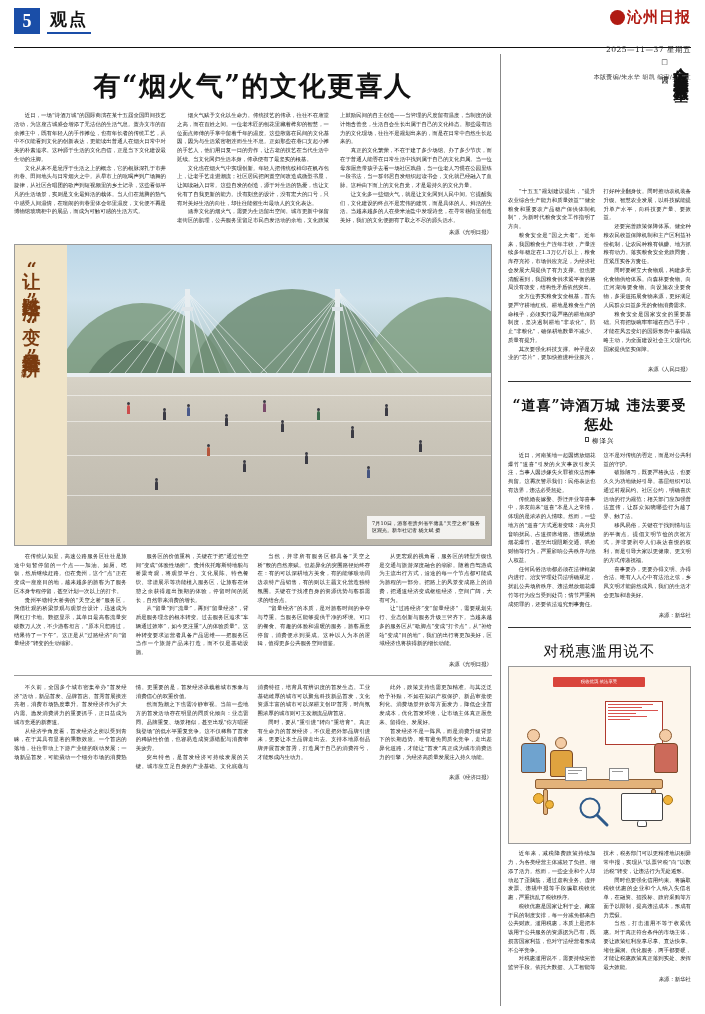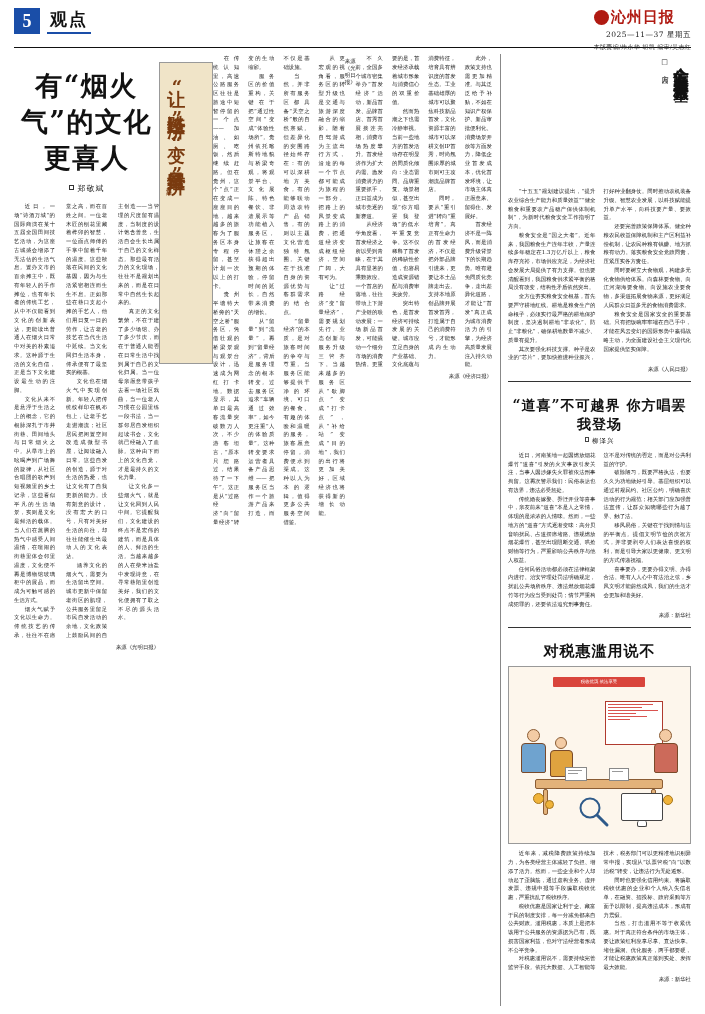--- a/index.html
+++ b/index.html
@@ -50,21 +50,22 @@
     font-weight: bold;
     letter-spacing: 2px;
     border-bottom: 2px solid #1a4ea8;
     padding: 0 3px 2px 3px;
     line-height: 1.3;
   }
   .mh-right {
     text-align: right;
     display: flex;
     flex-direction: column;
-    gap: 3px;
+    align-items: flex-end;
+    gap: 18px;
   }
   .mh-date {
     font-size: 7.5px;
     letter-spacing: 0.5px;
     color: #222;
   }
   .mh-logo {
     display: flex;
     align-items: center;
     gap: 2px;
@@ -91,20 +92,21 @@
   
   .content {
     display: flex;
     gap: 8px;
     margin-top: 6px;
     height: 952px;
   }
   .col-left {
     width: 478px;
     display: flex;
+    flex-direction: column;
   }
   .col-right {
     width: 191px;
     border-left: 0.8px solid #888;
     padding-left: 7px;
     display: flex;
     flex-direction: column;
   }
 
   
@@ -330,21 +332,21 @@
   }
   .r-byline {
     text-align: center;
     font-size: 6.5px;
     margin-bottom: 5px;
     letter-spacing: 1px;
   }
   .r-head3 {
     text-align: center;
     font-size: 15px;
-    font-weight: bold;
+    font-weight: normal;
     letter-spacing: 1px;
     margin: 6px 0 5px 0;
   }
 
   
   .cartoon {
     border: 0.8px solid #999;
     height: 178px;
     position: relative;
     overflow: hidden;
@@ -425,23 +427,20 @@
       <div class="mh-credit">本版责编/朱永华  胡凯  编审/吴志红</div>
     </div>
   </div>
 
   <div class="content">
 
     <div class="col-left">
 
       <div>
         <div class="headline">有“烟火气”的文化更喜人</div>
-        <div class="byline">
-          <span class="sq"></span><span>郑敬斌</span>
-        </div>
         <div class="cols-3">
           <p class="body-p">近日，一场“诗酒万城”的国际商演在某十五届全国田间技艺活动，为这座古城盛会增添了无法估的生活气息。置办文市的百余摊主中，既有年轻人的手作摊位，也有年长者的传统工艺，从中不仅能看到文化的创新表达，更能读出普通人在烟火日常中对美的朴素追求。这种源于生活的文化自信，正是当下文化建设最生动的注脚。</p>
           <p class="body-p">文化从来不是悬浮于生活之上的概念，它的根脉深扎于市井街巷、田间地头与日常烟火之中。从早市上的吆喝声到广场舞的旋律，从社区合唱团的歌声到短视频里的乡土记录，这些看似平凡的生活场景，实则是文化最鲜活的载体。当人们在蒸腾的热气中感受人间温情，在喧闹的街巷里体会邻里温度，文化便不再是博物馆玻璃柜中的展品，而成为可触可感的生活方式。</p>
           <p class="body-p">烟火气赋予文化以生命力。传统技艺的传承，往往不在庙堂之高，而在百姓之间。一位老木匠的刨花里藏着榫卯的智慧，一位面点师傅的手掌中留着千年的温度。这些散落在民间的文化基因，因为与生活紧密相连而生生不息。正如那些在巷口支起小摊的手艺人，他们用日复一日的劳作，让古老的技艺在当代生活中延续。当文化回归生活本身，传承便有了最坚实的根基。</p>
           <p class="body-p">文化也在烟火气中实现创新。年轻人把传统纹样印在帆布包上，让老手艺走进潮流；社区居民把闲置空间改造成微型书屋，让阅读融入日常。这些自发的创造，源于对生活的热爱，也让文化有了自我更新的能力。没有刻意的设计，没有宏大的口号，只有对美好生活的向往，却往往能催生出最动人的文化表达。</p>
           <p class="body-p">涵养文化的烟火气，需要为生活留出空间。城市更新中保留老街区的肌理，公共服务里留足市民自发活动的余地，文化政策上鼓励民间的自主创造——当管理的尺度留有温度，当制度的设计饱含善意，生活自会生长出属于自己的文化样态。那些最有活力的文化现场，往往不是规划出来的，而是在日常中自然生长起来的。</p>
           <p class="body-p">真正的文化繁荣，不在于建了多少场馆、办了多少节庆，而在于普通人能否在日常生活中找到属于自己的文化归属。当一位母亲愿意带孩子去看一场社区戏曲，当一位老人习惯在公园里练一段书法，当一群邻居自发组织起读书会，文化就已经融入了血脉。这种由下而上的文化自觉，才是最持久的文化力量。</p>
           <p class="body-p">让文化多一些烟火气，就是让文化回到人民中间。它提醒我们，文化建设的终点不是宏伟的建筑，而是具体的人、鲜活的生活。当越来越多的人在柴米油盐中发现诗意，在寻常巷陌里创造美好，我们的文化便拥有了取之不尽的源头活水。</p>
         </div>
         <div class="src">来源《光明日报》</div>
@@ -559,21 +558,21 @@
           <p class="body-p">还要完善政策保障体系。健全种粮农民收益保障机制和主产区利益补偿机制，让农民种粮有钱赚、地方抓粮有动力。落实粮食安全党政同责，压紧压实各方责任。</p>
           <p class="body-p">同时要树立大食物观，构建多元化食物供给体系。向森林要食物、向江河湖海要食物、向设施农业要食物，多渠道拓展食物来源，更好满足人民群众日益多元的食物消费需求。</p>
           <p class="body-p">粮食安全是国家安全的重要基础。只有把饭碗牢牢端在自己手中，才能在风云变幻的国际形势中赢得战略主动，为全面建设社会主义现代化国家提供坚实保障。</p>
         </div>
         <div class="src">来源《人民日报》</div>
       </div>
 
       <hr class="rule-dark">
 
       <div>
-        <div class="r-head2">“道喜”不可越界 你方唱罢我登场</div>
+        <div class="r-head2">“道喜”诗酒万城 违法要受惩处</div>
         <div class="r-byline">
           <span class="tiny-sq"></span><span>柳泽兴</span>
         </div>
         <div class="r-body">
           <p class="body-p">近日，河南某地一起因燃放烟花爆竹“道喜”引发的火灾事故引发关注，当事人因涉嫌失火罪被依法刑事拘留。这再次警示我们：民俗表达也有边界，违法必受惩处。</p>
           <p class="body-p">传统婚丧嫁娶、乔迁开业等喜事中，亲友前来“道喜”本是人之常情，体现的是浓浓的人情味。然而，一些地方的“道喜”方式逐渐变味：高分贝音响扰民、占道摆席堵路、违规燃放烟花爆竹，甚至出现阻断交通、哄抢财物等行为，严重影响公共秩序与他人权益。</p>
           <p class="body-p">任何民俗活动都必须在法律框架内进行。治安管理处罚法明确规定，扰乱公共场所秩序、违法燃放烟花爆竹等行为应当受到处罚；情节严重构成犯罪的，还要依法追究刑事责任。这不是对传统的否定，而是对公共利益的守护。</p>
           <p class="body-p">破除陋习，既要严格执法，也要久久为功地做好引导。基层组织可以通过村规民约、社区公约，明确喜庆活动的行为规范；相关部门应加强普法宣传，让群众知晓哪些行为越了界、触了法。</p>
           <p class="body-p">移风易俗，关键在于找到情与法的平衡点。提倡文明节俭的庆祝方式，并非要剥夺人们表达喜悦的权利，而是引导大家以更健康、更文明的方式传递祝福。</p>
           <p class="body-p">喜事要办，更要办得文明、办得合法。唯有人人心中有法治之弦，乡风文明才能蔚然成风，我们的生活才会更加和谐美好。</p>

